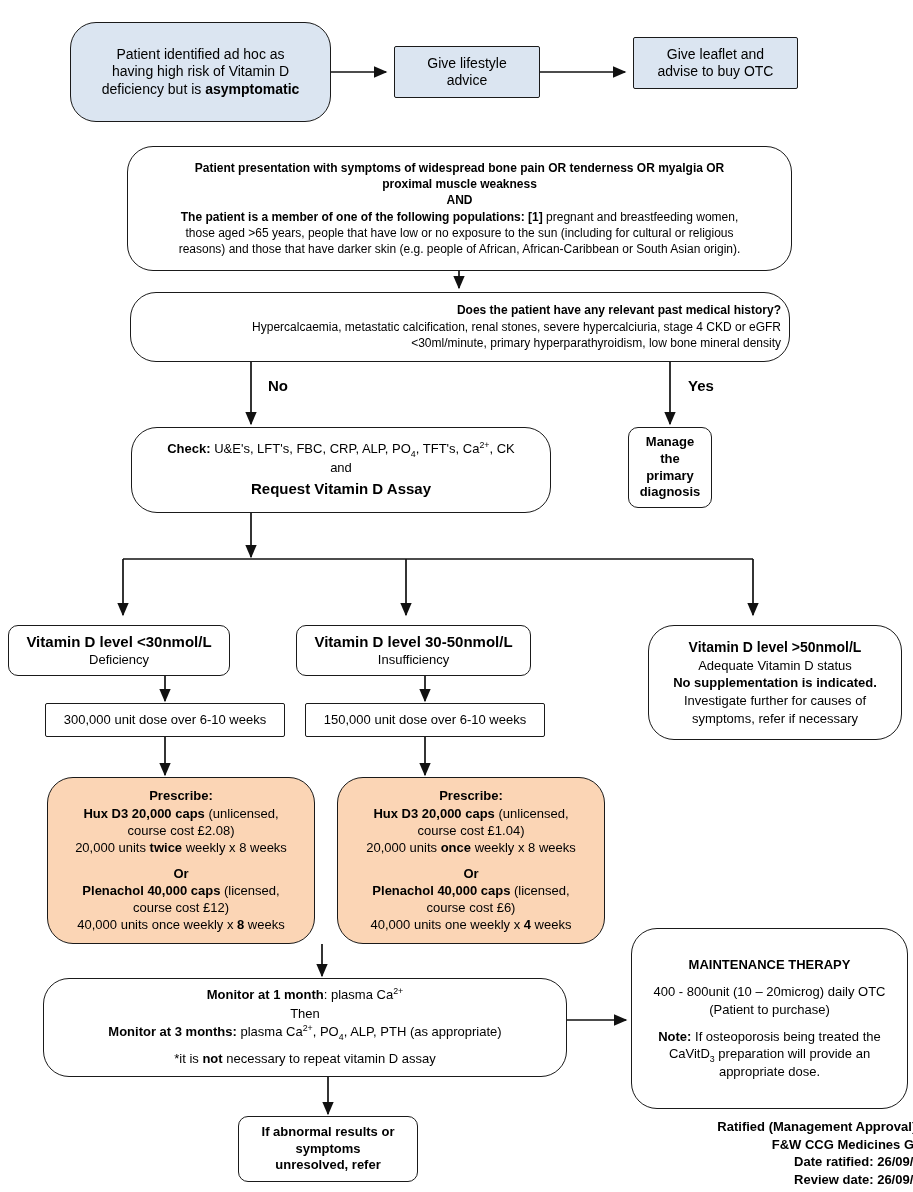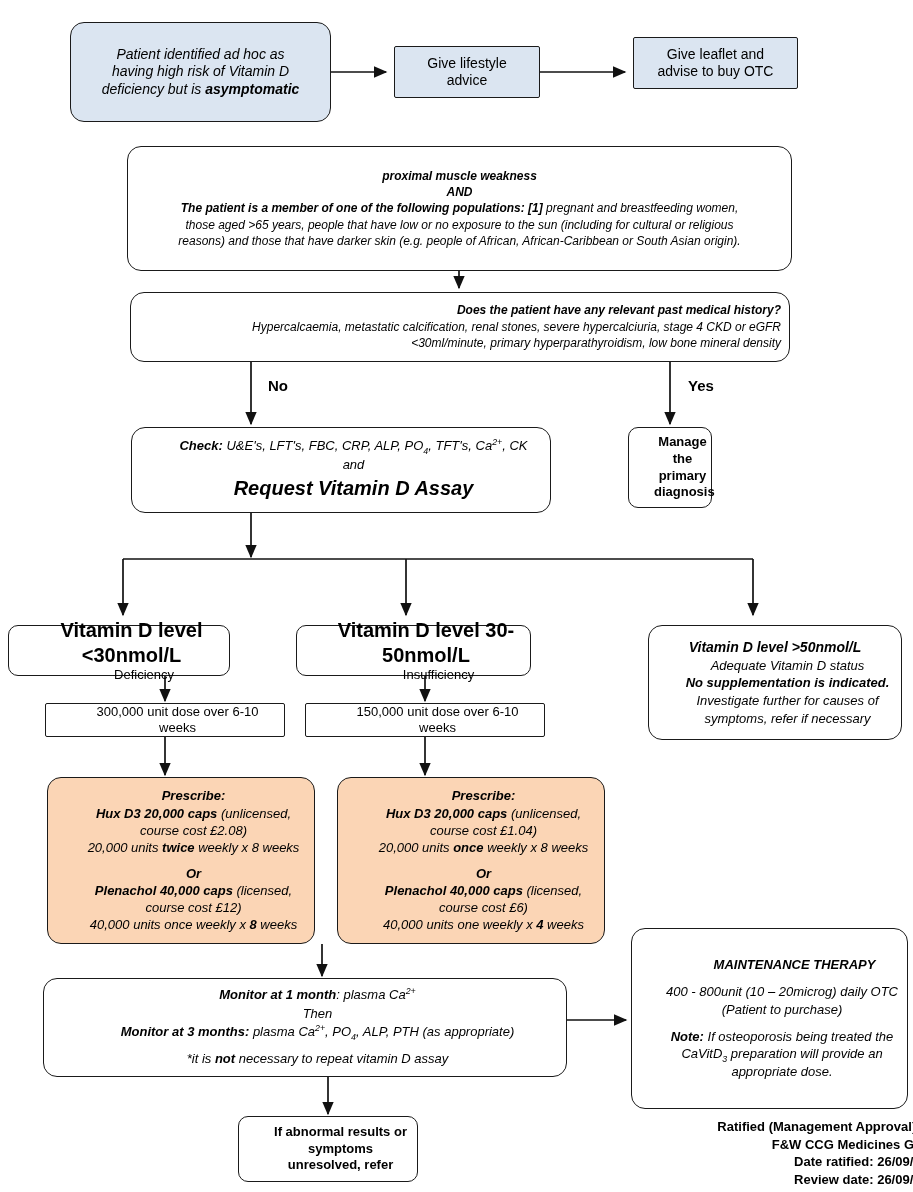--- a/index.html
+++ b/index.html
@@ -2,35 +2,35 @@
 <html><head>
 <meta charset="utf-8">
 <style>
   html,body{margin:0;padding:0;background:#ffffff;}
   body{width:913px;height:1192px;position:relative;overflow:hidden;
        font-family:"Liberation Sans","DejaVu Sans",sans-serif;color:#000;}
   #canvas{position:absolute;left:0;top:0;width:913px;height:1192px;}
   .box{position:absolute;box-sizing:border-box;border:1.6px solid #1a1a1a;
        background:#ffffff;display:flex;align-items:center;justify-content:center;
        text-align:center;line-height:1.22;}
-  .r14{border-radius:14px;font-style:italic;}
+  .r14{border-radius:26px;}
   .r10{border-radius:10px;}
   .r8{border-radius:2px;}
   .blue{background:#dbe5f1;}
   .orange{background:#fbd5b5;}
   .inner{padding:2px 8px;width:100%;}
   .b{font-weight:bold;}
   .svgl{position:absolute;left:0;top:0;width:913px;height:1192px;pointer-events:none;}
   sup{font-size:0.68em;vertical-align:super;line-height:0;}
   sub{font-size:0.68em;vertical-align:sub;line-height:0;}
-  .t13{font-size:13px;padding-left:25px;}
+  .t13{font-size:13px;}
   .t12{font-size:12px;}
   .t125{font-size:12.5px;}
   .t14{font-size:14px;}
-  .t15{font-size:20px;}
+  .t15{font-size:15px;}
   .edgelabel{position:absolute;font-weight:bold;font-size:15px;}
   .footer{position:absolute;font-weight:bold;font-size:13px;text-align:right;
           line-height:1.35;white-space:nowrap;}
   .blk{display:block;}
   .sp{display:block;height:9px;}
 </style>
 </head>
 <body>
 
 <div id="canvas">
@@ -92,20 +92,21 @@
 
   <div class="box r8 blue t14" style="left:633px;top:37px;width:165px;height:52px;">
     <div class="inner">
       <span class="blk">Give leaflet and</span>
       <span class="blk">advise to buy OTC</span>
     </div>
   </div>
 
   <div class="box r14 t12" style="left:127px;top:146px;width:665px;height:125px;">
     <div class="inner" style="line-height:1.36;">
+      <span class="blk b">Patient presentation with symptoms of widespread bone pain OR tenderness OR myalgia OR</span>
       <span class="blk b">proximal muscle weakness</span>
       <span class="blk b">AND</span>
       <span class="blk"><span class="b">The patient is a member of one of the following populations: [1]</span><span> pregnant and breastfeeding women,</span></span>
       <span class="blk">those aged &gt;65 years, people that have low or no exposure to the sun (including for cultural or religious</span>
       <span class="blk">reasons) and those that have darker skin (e.g. people of African, African-Caribbean or South Asian origin).</span>
     </div>
   </div>
 
   <div class="box r14 t12" style="left:130px;top:292px;width:660px;height:70px;">
     <div class="inner" style="line-height:1.38;text-align:right;">

